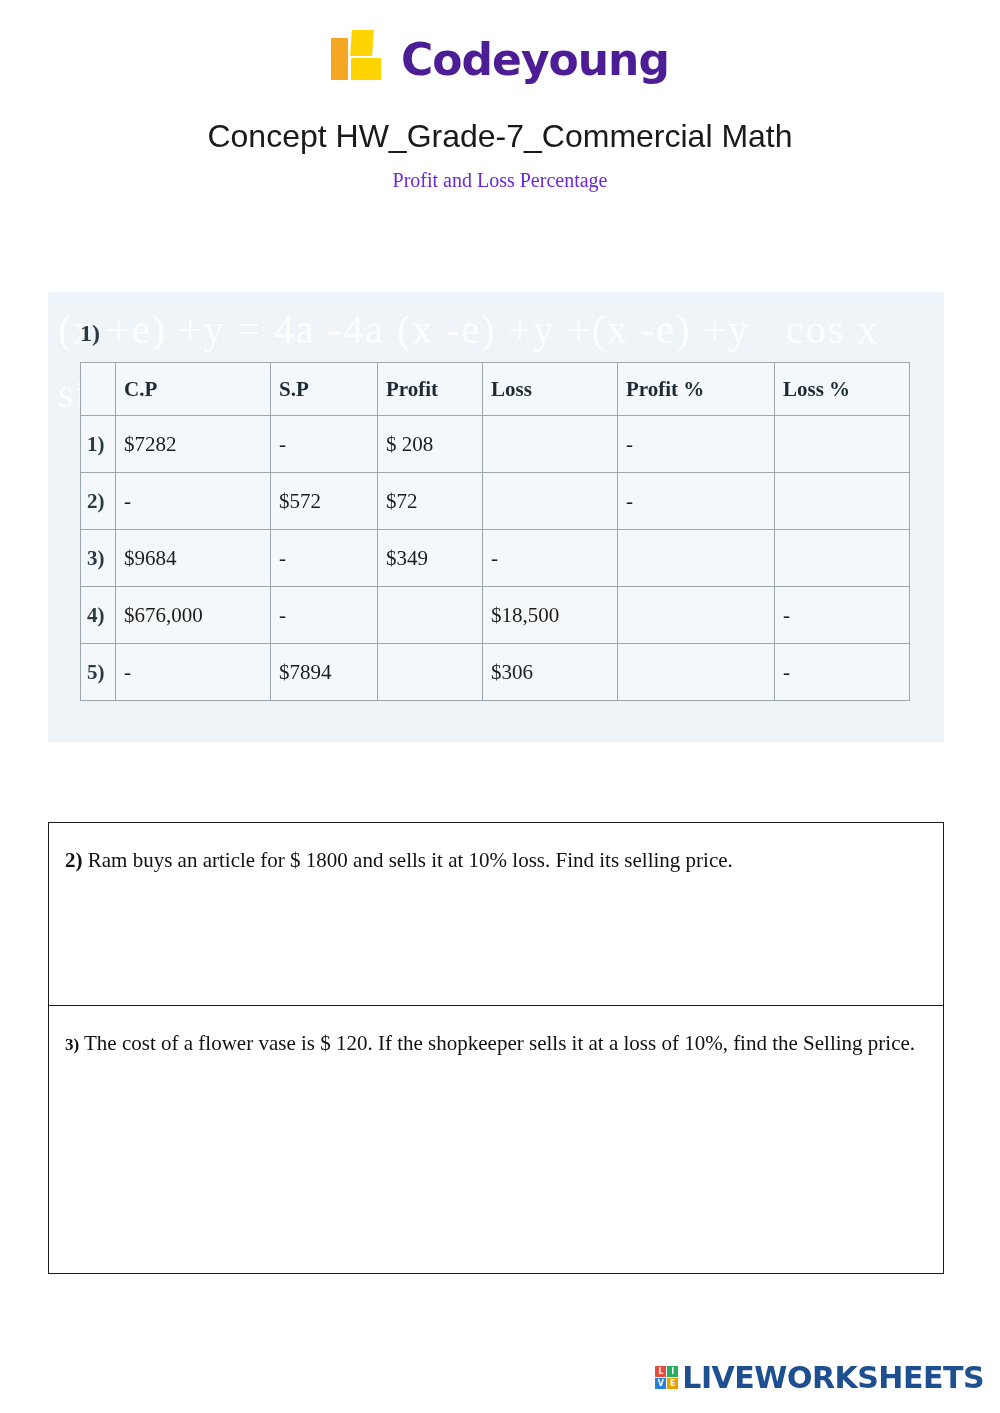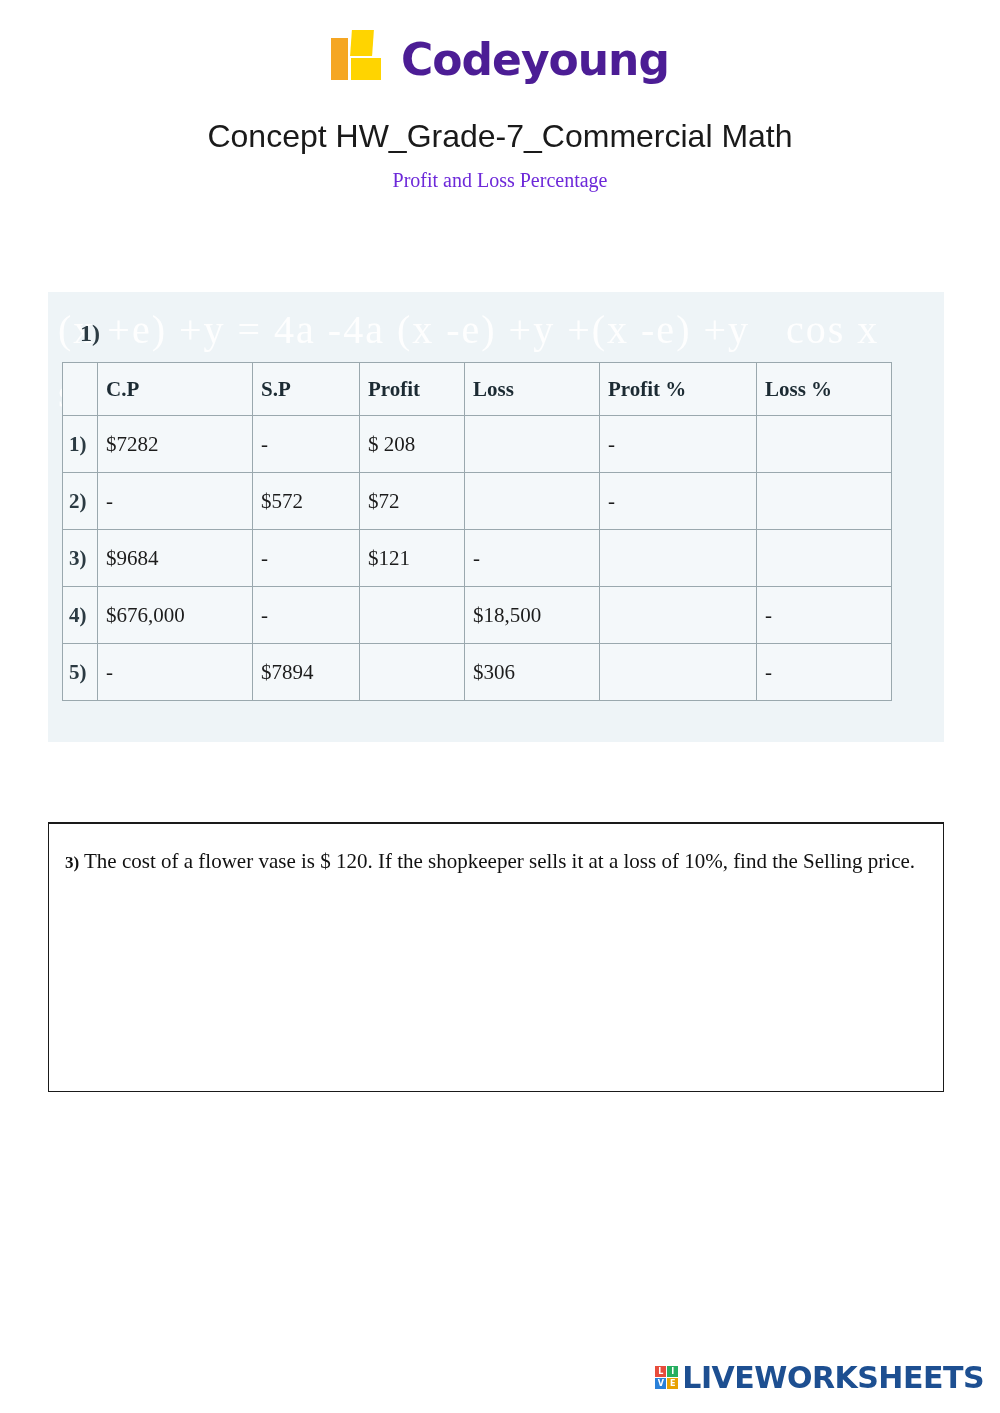--- a/index.html
+++ b/index.html
@@ -105,21 +105,21 @@
   .q1-label {
     position: absolute;
     left: 32px;
     top: 28px;
     font-size: 24px;
     font-weight: bold;
     color: #2b3a42;
   }
   table.plt {
     position: absolute;
-    left: 14px;
+    left: 32px;
     top: 70px;
     border-collapse: collapse;
     background: transparent;
   }
   table.plt td, table.plt th {
     border: 1px solid #9aa8ae;
     background: #f4f8fa;
     height: 56px;
     padding: 0 8px;
     font-size: 21px;
@@ -259,21 +259,21 @@
         <td class="col-sp">$572</td>
         <td class="col-profit">$72</td>
         <td class="col-loss"></td>
         <td class="col-profitpct">-</td>
         <td class="col-losspct"></td>
       </tr>
       <tr>
         <td class="idx">3)</td>
         <td class="col-cp">$9684</td>
         <td class="col-sp">-</td>
-        <td class="col-profit">$121</td>
+        <td class="col-profit">$349</td>
         <td class="col-loss">-</td>
         <td class="col-profitpct"></td>
         <td class="col-losspct"></td>
       </tr>
       <tr>
         <td class="idx">4)</td>
         <td class="col-cp">$676,000</td>
         <td class="col-sp">-</td>
         <td class="col-profit"></td>
         <td class="col-loss">$18,500</td>
@@ -287,20 +287,24 @@
         <td class="col-profit"></td>
         <td class="col-loss">$306</td>
         <td class="col-profitpct"></td>
         <td class="col-losspct">-</td>
       </tr>
     </tbody>
   </table>
 </div>
 
 <div class="qbox">
+  <div class="q-cell q2-cell">
+    <span class="q-num">2)</span>
+    <span>Ram buys an article for $ 1800 and sells it at 10% loss. Find its selling price.</span>
+  </div>
   <div class="q-cell q3-cell q-divider">
     <span class="q-num-small">3)</span>
     <span>The cost of a flower vase is $ 120. If the shopkeeper sells it at a loss of 10%, find the Selling price.</span>
   </div>
 </div>
 
 <div class="footer">
   <div class="lw-mark">
     <span class="lw-l">L</span>
     <span class="lw-i">I</span>

